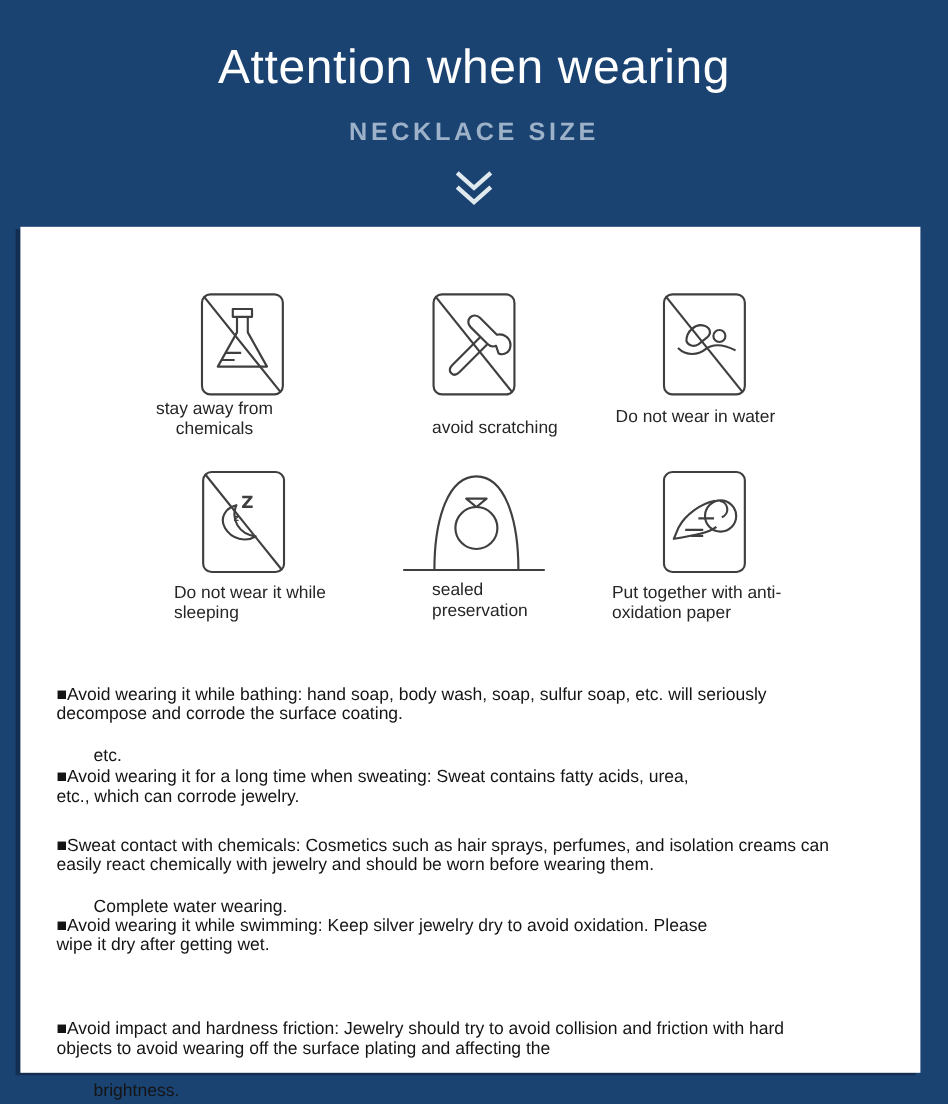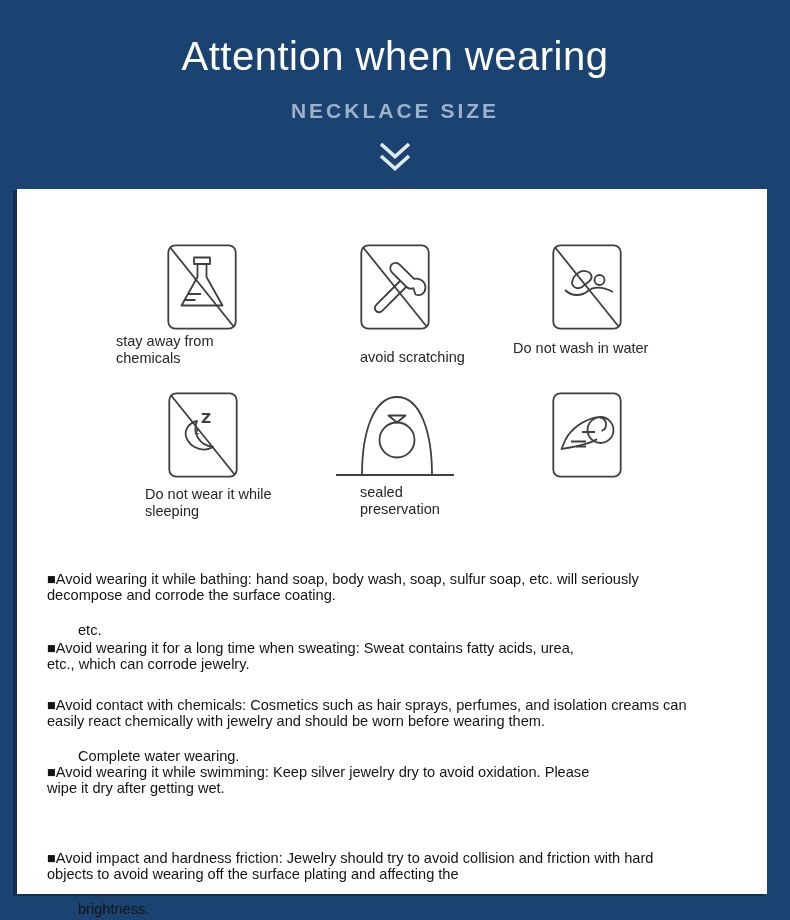--- a/index.html
+++ b/index.html
@@ -38,21 +38,21 @@
   .i2 { left:343px; top:55px; }
   .i3 { left:535px; top:55px; }
   .i4 { left:151px; top:203px; }
   .i5 { left:318px; top:204px; }
   .i6 { left:535px; top:203px; }
 
   .caption {
     position:absolute; color:#262626;
     font-size:14.5px; line-height:17px;
   }
-  .cap1 { left:99px; top:144px; }
+  .cap1 { left:113px; top:144px;text-align:center; }
   .cap2 { left:343px; top:160px; }
   .cap3 { left:496px; top:151px; }
   .cap4 { left:86px;  top:297px;margin-left:42px; }
   .cap5 { left:343px; top:295px; }
   .cap6 { left:493px; top:297px; }
 
   
   .note {
     position:absolute; left:30px; width:705px;
     color:#141414; font-size:14.6px; line-height:16px;
@@ -114,21 +114,21 @@
     </div>
 
     <div class="caption cap1">
       <div class="cap-line">stay away from</div>
       <div class="cap-line">chemicals</div>
     </div>
     <div class="caption cap2">
       <div class="cap-line">avoid scratching</div>
     </div>
     <div class="caption cap3">
-      <div class="cap-line">Do not wash in water</div>
+      <div class="cap-line">Do not wear in water</div>
     </div>
 
     <div class="icon i4">
       <svg class="pict" width="70" height="86" viewBox="0 0 70 86">
         <rect x="1.3" y="1.3" width="67.4" height="83.4" rx="7"></rect>
         <path d="M29 29 C24 41 31 53 45 55 C37 60 25 57.5 19.5 48 C14.5 39 20.5 31 29 29 Z"></path>
         <text x="33" y="31" font-size="14">Z</text>
         <text x="26.5" y="42" font-size="8">z</text>
         <line x1="2.8" y1="3" x2="67" y2="83"></line>
       </svg>
@@ -152,32 +152,36 @@
     </div>
 
     <div class="caption cap4">
       <div class="cap-line">Do not wear it while</div>
       <div class="cap-line">sleeping</div>
     </div>
     <div class="caption cap5">
       <div class="cap-line">sealed</div>
       <div class="cap-line">preservation</div>
     </div>
+    <div class="caption cap6">
+      <div class="cap-line">Put together with anti-</div>
+      <div class="cap-line">oxidation paper</div>
+    </div>
 
     <div class="note n1">
       <div class="line">■Avoid wearing it while bathing: hand soap, body wash, soap, sulfur soap, etc. will seriously</div>
       <div class="line">decompose and corrode the surface coating.</div>
       <div class="line indent">etc.</div>
     </div>
     <div class="note n2">
       <div class="line">■Avoid wearing it for a long time when sweating: Sweat contains fatty acids, urea,</div>
       <div class="line">etc., which can corrode jewelry.</div>
     </div>
     <div class="note n3">
-      <div class="line">■Avoid contact with chemicals: Cosmetics such as hair sprays, perfumes, and isolation creams can</div>
+      <div class="line">■Sweat contact with chemicals: Cosmetics such as hair sprays, perfumes, and isolation creams can</div>
       <div class="line">easily react chemically with jewelry and should be worn before wearing them.</div>
       <div class="line indent">Complete water wearing.</div>
     </div>
     <div class="note n4">
       <div class="line">■Avoid wearing it while swimming: Keep silver jewelry dry to avoid oxidation. Please</div>
       <div class="line">wipe it dry after getting wet.</div>
     </div>
     <div class="note n5">
       <div class="line">■Avoid impact and hardness friction: Jewelry should try to avoid collision and friction with hard</div>
       <div class="line">objects to avoid wearing off the surface plating and affecting the</div>

